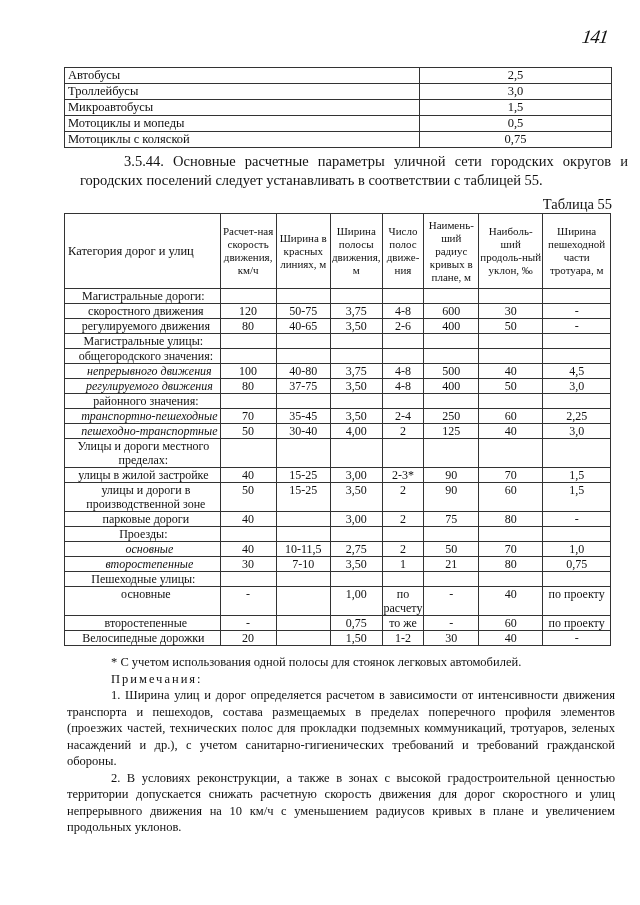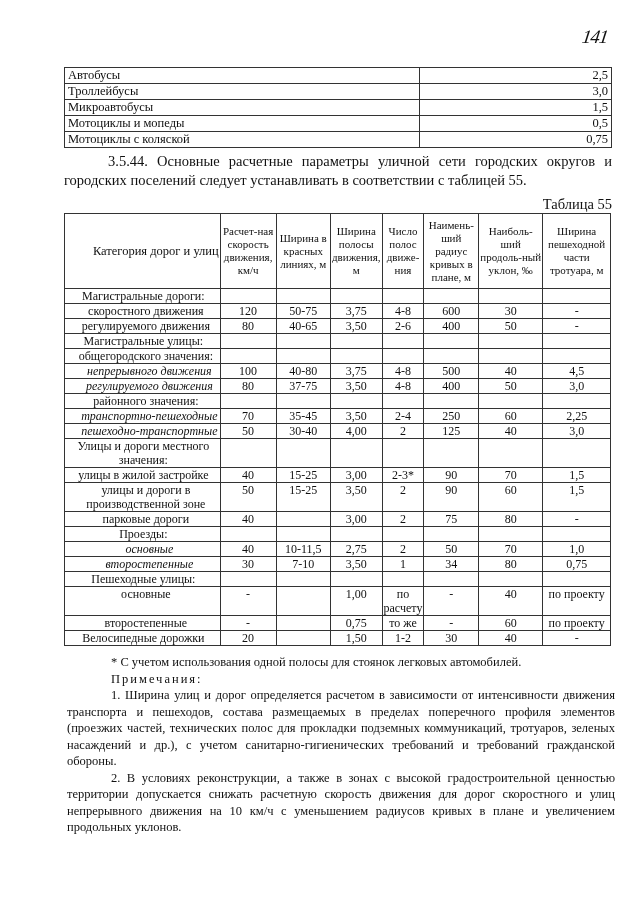--- a/index.html
+++ b/index.html
@@ -3,31 +3,31 @@
 <meta charset="utf-8">
 <style>
   html, body { margin:0; padding:0; background:#fff; }
   body { width:640px; height:905px; position:relative; overflow:hidden;
          font-family:"Liberation Serif","DejaVu Serif",serif; color:#111; }
   .page-num { position:absolute; left:582px; top:26px; font-style:italic; font-size:19px; transform:skew(-8deg); letter-spacing:-1px; }
   table { border-collapse:collapse; position:absolute; }
   td { border:1px solid #333; padding:0 3px; font-size:12.5px; line-height:14px; vertical-align:top; }
   .t1 { left:64px; top:67px; width:548px; }
   .t1 td { height:15px; line-height:15px;font-family:Liberation Serif, serif; }
-  .t1 td.v { text-align:right; width:185px; }
-  .para { position:absolute; left:64px; width:548px; font-size:14.5px; line-height:19px; text-align:justify; }
+  .t1 td.v { text-align:center; width:185px; }
+  .para { position:absolute; left:80px; width:548px; font-size:14.5px; line-height:19px; text-align:justify; }
   .indent { text-indent:44px; }
   .caption { position:absolute; right:28px; top:196px; font-size:14.5px; }
   .t2 { left:64px; top:213px; width:547px; }
   .t2 td { font-size:12px; line-height:14px; text-align:center; padding:0 1px; }
   .t2 td.cat { text-align:center; padding-left:3px; }
   .t2 td.l1 { padding-left:8px; }
   .t2 td.l2 { padding-left:15px;font-style:italic; }
   .t2 .hdr td { font-size:11px; line-height:13px; vertical-align:middle; height:74px; }
-  .t2 .hdr td.cat { text-align:right; font-size:12.5px; }
+  .t2 .hdr td.cat { text-align:left; font-size:12.5px; }
   .notes { position:absolute; left:67px; width:548px; font-size:12.5px; line-height:16.5px; text-align:justify; }
   .spaced { letter-spacing:2px; }
 </style>
 </head>
 <body>
 
 <div class="page-num">141</div>
 
 <table class="t1">
   <tbody id="t1body">
@@ -173,21 +173,21 @@
         <td class="cat l2">пешеходно-транспортные</td>
         <td>50</td>
         <td>30-40</td>
         <td>4,00</td>
         <td>2</td>
         <td>125</td>
         <td>40</td>
         <td>3,0</td>
       </tr>
       <tr>
-        <td class="cat">Улицы и дороги местного значения:</td>
+        <td class="cat">Улицы и дороги местного пределах:</td>
         <td></td>
         <td></td>
         <td></td>
         <td></td>
         <td></td>
         <td></td>
         <td></td>
       </tr>
       <tr>
         <td class="cat">улицы в жилой застройке</td>
@@ -238,21 +238,21 @@
         <td>50</td>
         <td>70</td>
         <td>1,0</td>
       </tr>
       <tr>
         <td class="cat l2">второстепенные</td>
         <td>30</td>
         <td>7-10</td>
         <td>3,50</td>
         <td>1</td>
-        <td>34</td>
+        <td>21</td>
         <td>80</td>
         <td>0,75</td>
       </tr>
       <tr>
         <td class="cat">Пешеходные улицы:</td>
         <td></td>
         <td></td>
         <td></td>
         <td></td>
         <td></td>

